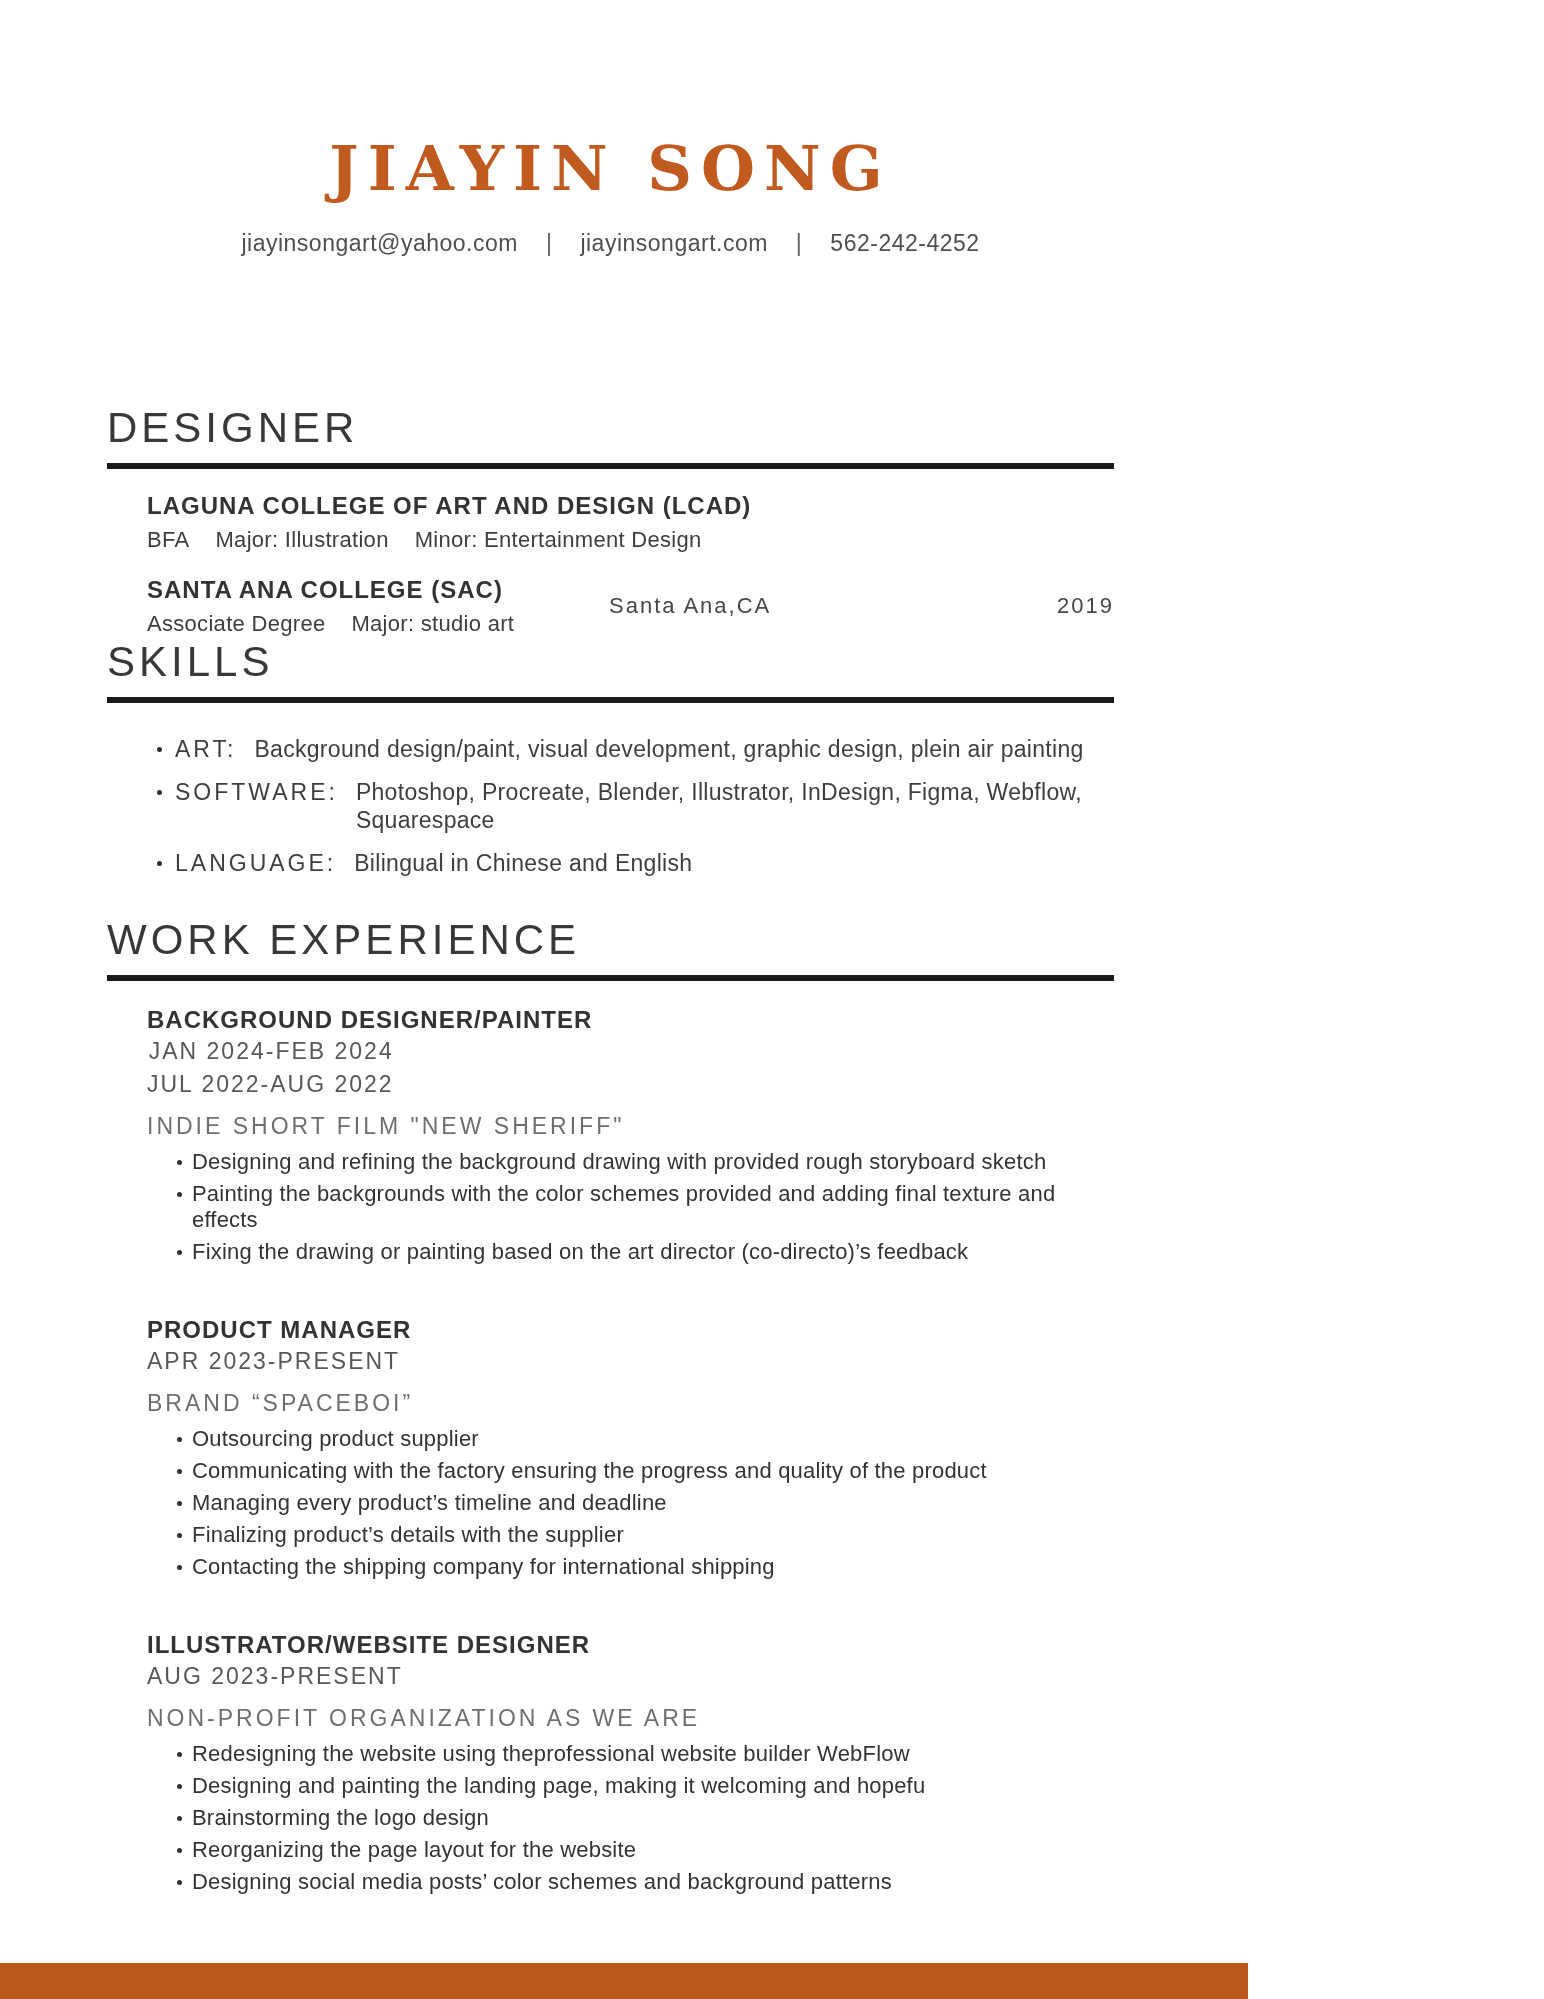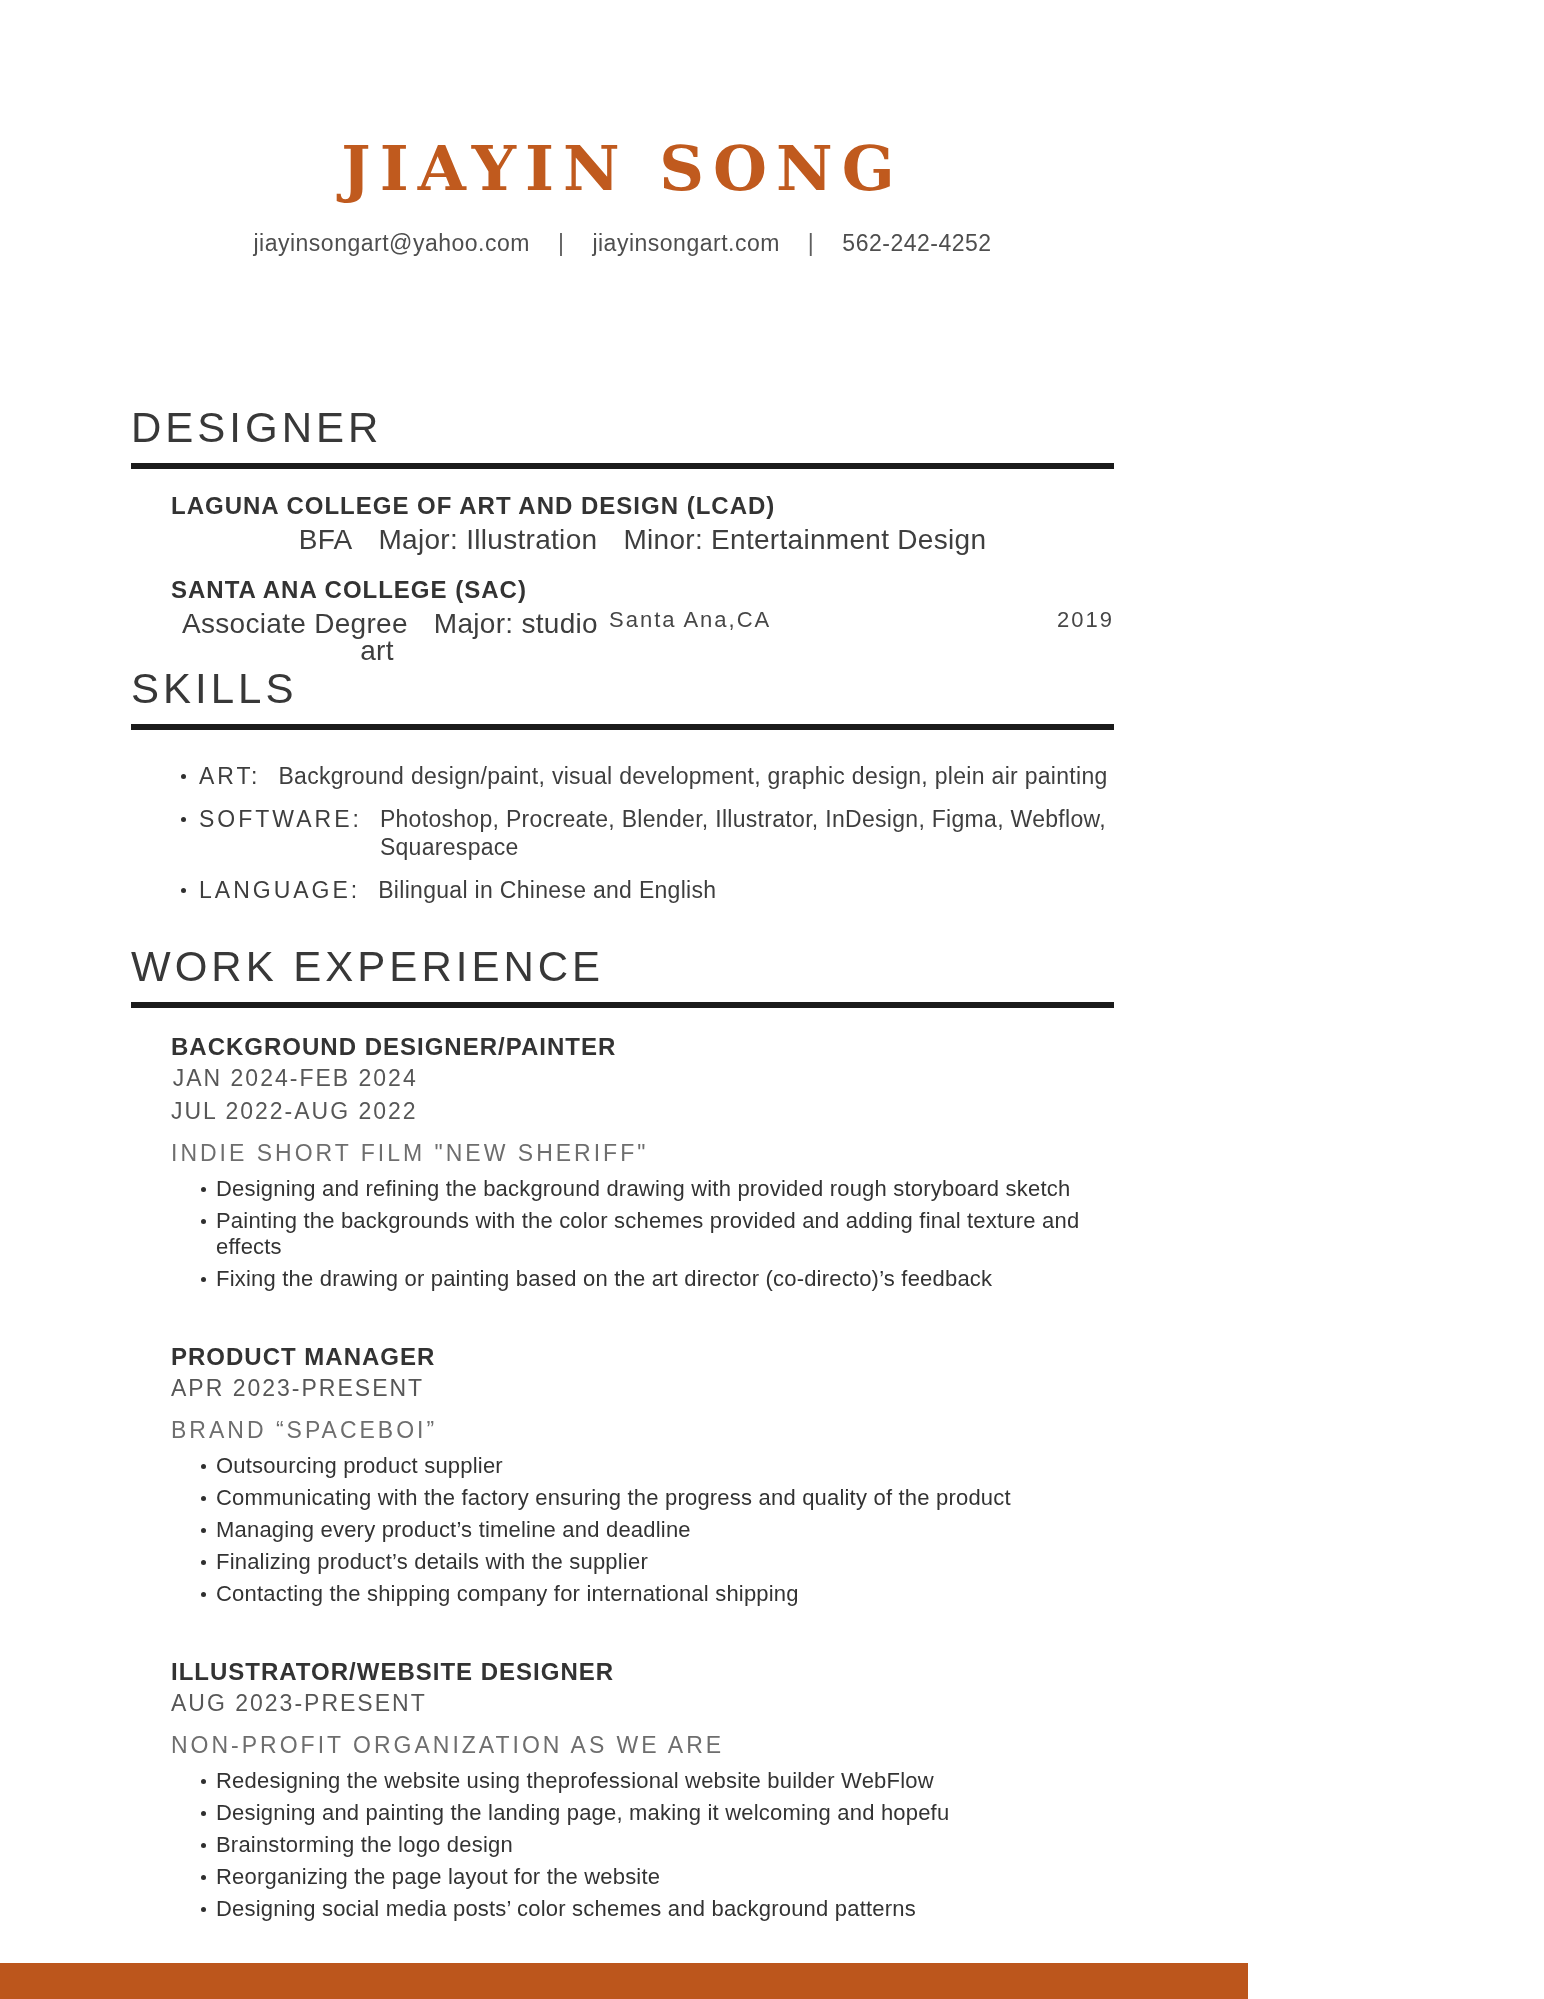--- a/index.html
+++ b/index.html
@@ -5,21 +5,20 @@
   * { margin: 0; padding: 0; box-sizing: border-box; }
   html, body { background: #ffffff; }
   .page {
     position: relative;
     width: 1248px;
     height: 1999px;
     background: #ffffff;
     overflow: hidden;
     font-family: "Liberation Sans", sans-serif;
     color: #333333;
-    padding-left: 24px;
   }
   .content { padding: 0 134px 0 107px; }
 
   
   .header { text-align: center; padding-top: 133px; }
   .name {
     font-family: "DejaVu Serif", serif;
     font-weight: bold;
     font-size: 62px;
     line-height: 72px;
@@ -50,21 +49,21 @@
 
   
   .edu-entries { margin-top: 22px; padding-left: 40px; }
   .edu-entry { display: flex; align-items: center; margin-bottom: 22px; }
   .edu-entry:last-child { margin-bottom: 0; }
   .edu-left { flex: 1; }
   .school-name {
     font-size: 24px; line-height: 30px;
     font-weight: bold; letter-spacing: 1px; color: #333333;
   }
-  .edu-detail { margin-top: 5px; font-size: 28px; line-height: 27px; letter-spacing: 0.3px; color: #3E3E3E; text-align: center; }
+  .edu-detail { margin-top: 5px; font-size: 22px; line-height: 27px; letter-spacing: 0.3px; color: #3E3E3E; }
   .edu-detail > span + span { margin-left: 26px; }
   .edu-right {
     width: 505px; display: flex; justify-content: space-between; align-items: baseline;
     font-size: 22px; letter-spacing: 2px; color: #474747;
   }
 
   
   .skills-list { list-style: none; margin-top: 32px; padding-left: 50px; }
   .skill-item {
     position: relative; padding-left: 18px;

